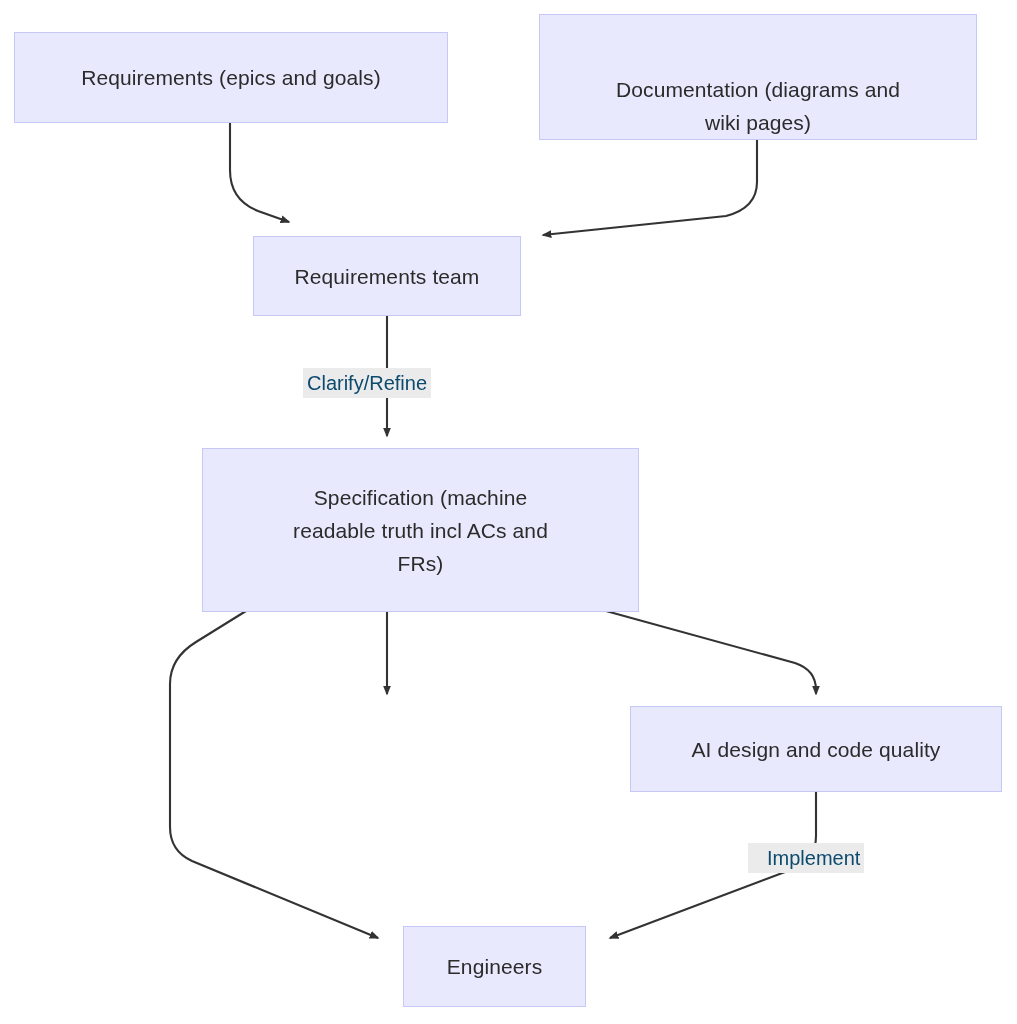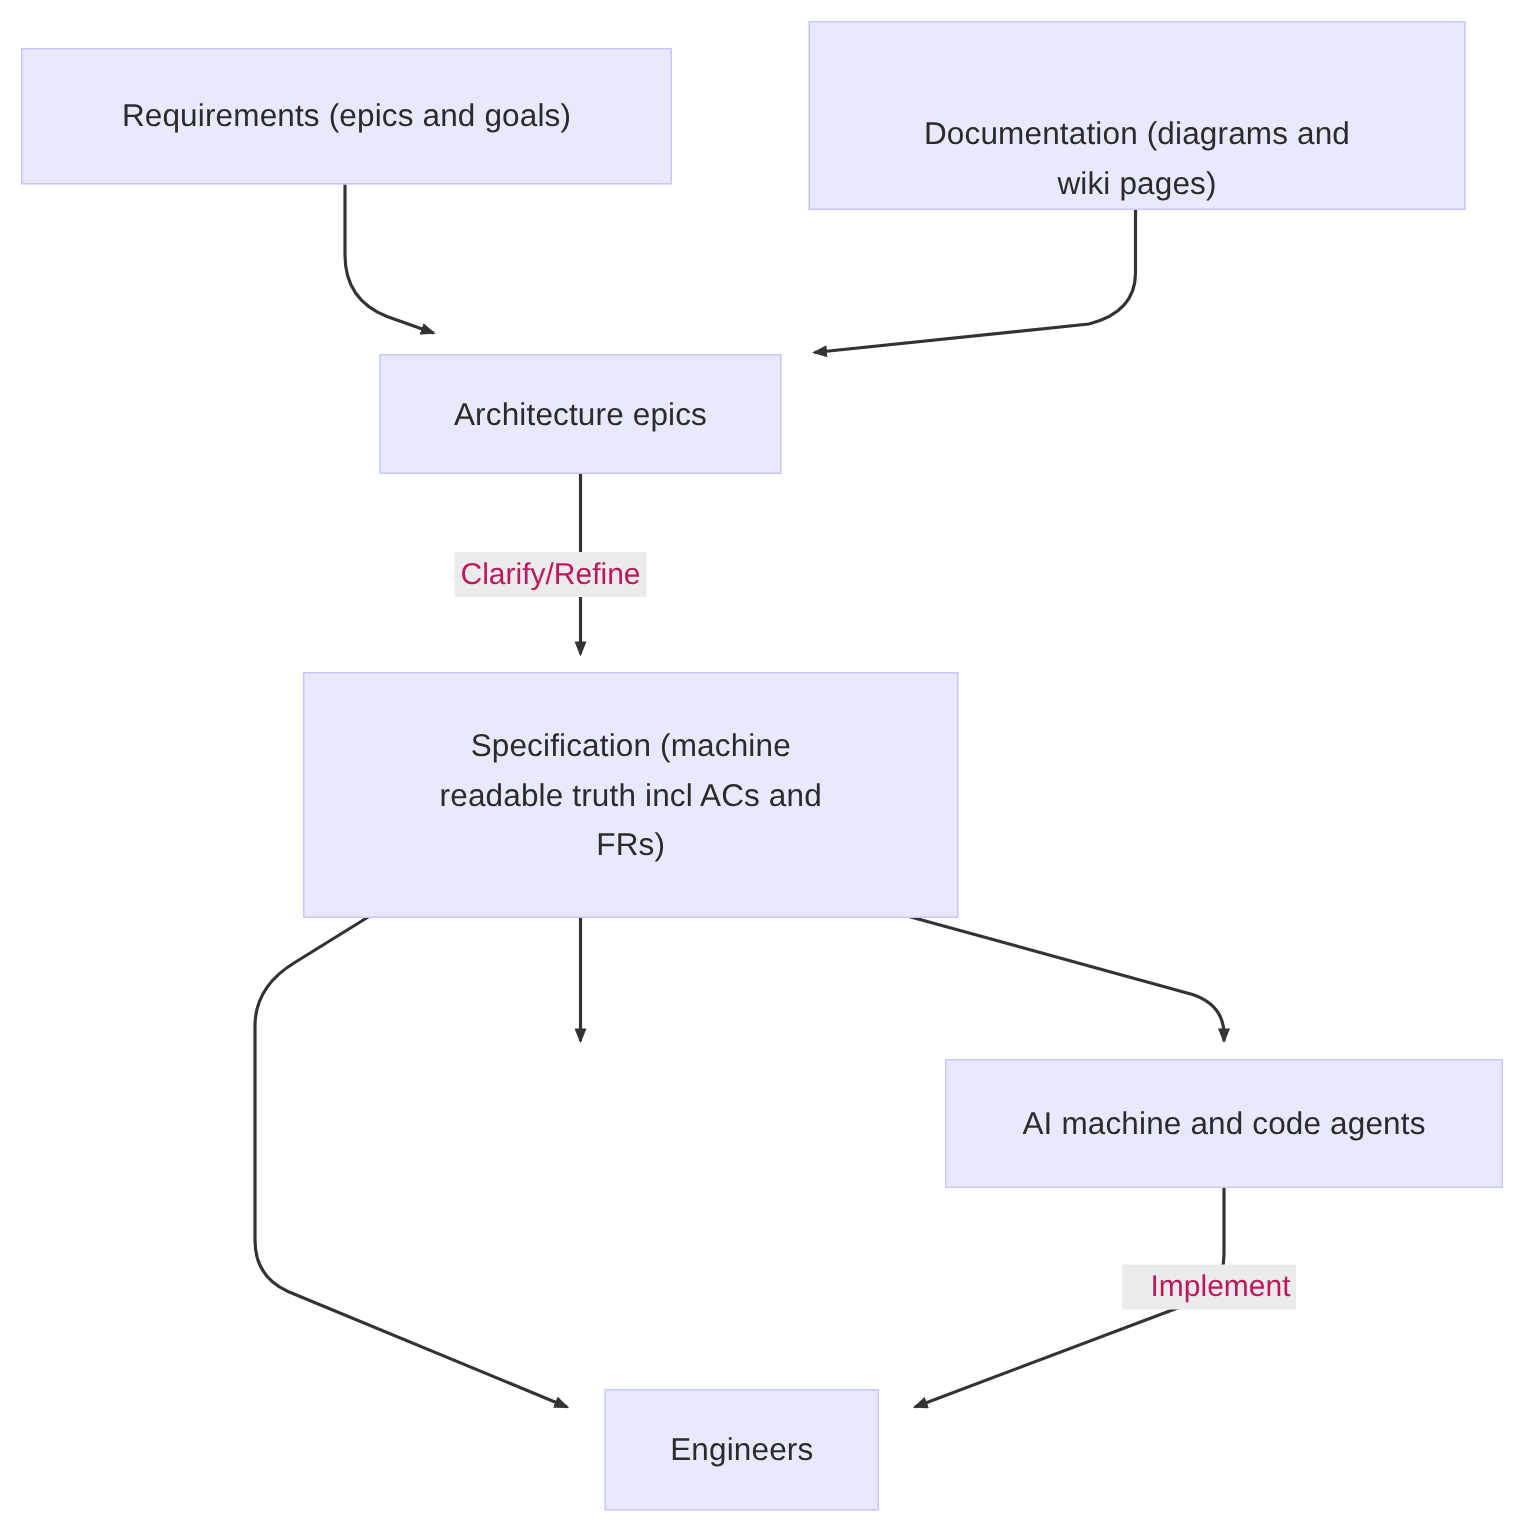--- a/index.html
+++ b/index.html
@@ -42,21 +42,21 @@
     letter-spacing: 0.1px;
   }
   .node .node-label {
     display: block;
     padding: 0 14px;
     white-space: pre-line;
   }
   .edge-label {
     position: absolute;
     background: #ebebeb;
-    color: #be185d;
+    color: #0c4a6e;
     font-size: 20px;
     line-height: 26px;
     padding: 2px 4px;
     white-space: nowrap;
   }
 </style>
 </head>
 <body>
 
 <div id="diagram">
@@ -86,32 +86,32 @@
   <div class="node" style="left:14px; top:32px; width:434px; height:91px;">
     <span class="node-label">Requirements (epics and goals)</span>
   </div>
 
   <div class="node" style="left:539px; top:14px; width:438px; height:126px;align-items:flex-end;">
     <span class="node-label">Documentation (diagrams and
 wiki pages)</span>
   </div>
 
   <div class="node" style="left:253px; top:236px; width:268px; height:80px;">
-    <span class="node-label">Architecture epics</span>
+    <span class="node-label">Requirements team</span>
   </div>
 
   <div class="node" style="left:169px; top:448px; width:437px; height:164px;margin-left:33px;">
     <span class="node-label">Specification (machine
 readable truth incl ACs and
 FRs)</span>
   </div>
 
 
   <div class="node" style="left:630px; top:706px; width:372px; height:86px;">
-    <span class="node-label">AI machine and code agents</span>
+    <span class="node-label">AI design and code quality</span>
   </div>
 
   <div class="node" style="left:403px; top:926px; width:183px; height:81px;justify-content:center;">
     <span class="node-label">Engineers</span>
   </div>
 
   <div class="edge-label" style="left:303px; top:368px;">Clarify/Refine</div>
 
   <div class="edge-label" style="left:748px; top:843px;padding-left:19px;">Implement</div>
 

